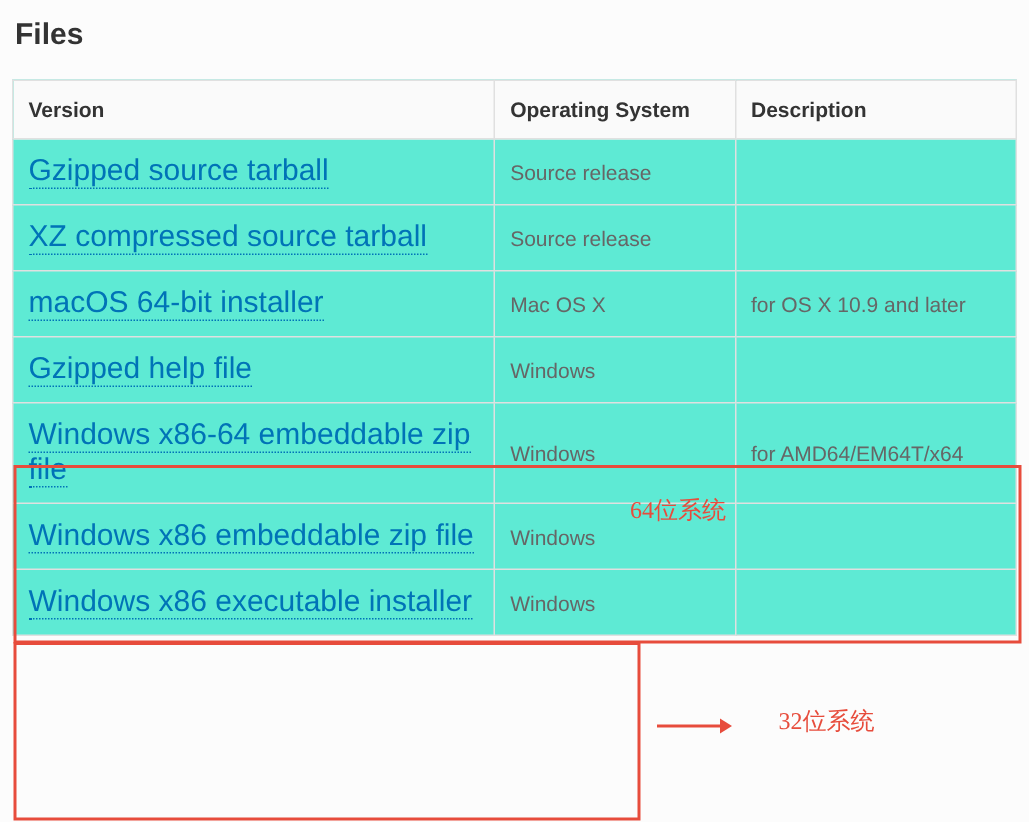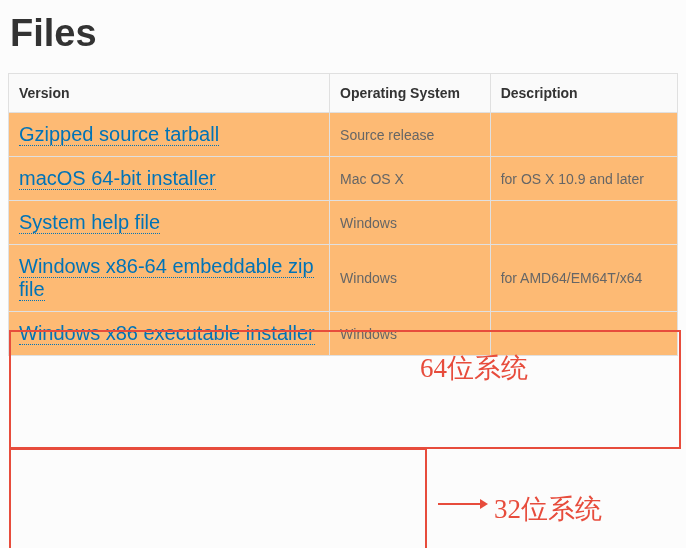--- a/index.html
+++ b/index.html
@@ -14,33 +14,33 @@
       height: 548px;
       overflow: hidden;
       position: relative;
     }
     .container {
       background: #fcfcfc;
       padding: 12px 8px 8px 8px;
       height: 100%;
     }
     h1 {
-      font-size: 38px;
+      font-size: 20px;
       font-weight: 700;
       color: #333;
       margin-bottom: 18px;
       padding-left: 2px;
     }
     .table-wrapper {
       position: relative;
     }
     table {
       width: 100%;
       border-collapse: collapse;
-      background: #fdba74;
+      background: #5eead4;
     }
     th {
       text-align: left;
       font-weight: 600;
       font-size: 14px;
       color: #333;
       padding: 11px 10px;
       border: 1px solid #e0e0e0;
       background: #fafafa;
     }
@@ -75,32 +75,32 @@
     }
     .box-32 {
       top: 375px;
       left: 1px;
       width: 418px;
       height: 119px;
     }
     .annotation-label {
       position: absolute;
       color: #e74c3c;
-      font-size: 27px;
+      font-size: 16px;
       font-family: "SimSun", "宋体", serif;
       z-index: 11;
       pointer-events: none;
     }
     .label-64 {
       top: 277px;
       left: 412px;
     }
     .label-32 {
       top: 418px;
-      left: 486px;
+      left: 511px;
     }
     .arrow {
       position: absolute;
       top: 424px;
       left: 428px;
       width: 52px;
       height: 14px;
       z-index: 11;
       pointer-events: none;
     }
@@ -120,33 +120,43 @@
           <th class="col-desc">Description</th>
         </tr>
       </thead>
       <tbody>
         <tr>
           <td class="link-cell"><a href="#">Gzipped source tarball</a></td>
           <td>Source release</td>
           <td></td>
         </tr>
         <tr>
+          <td class="link-cell"><a href="#">XZ compressed source tarball</a></td>
+          <td>Source release</td>
+          <td></td>
+        </tr>
+        <tr>
           <td class="link-cell"><a href="#">macOS 64-bit installer</a></td>
           <td>Mac OS X</td>
           <td>for OS X 10.9 and later</td>
         </tr>
         <tr>
-          <td class="link-cell"><a href="#">System help file</a></td>
+          <td class="link-cell"><a href="#">Gzipped help file</a></td>
           <td>Windows</td>
           <td></td>
         </tr>
         <tr>
           <td class="link-cell"><a href="#">Windows x86-64 embeddable zip file</a></td>
           <td>Windows</td>
           <td>for AMD64/EM64T/x64</td>
+        </tr>
+        <tr>
+          <td class="link-cell"><a href="#">Windows x86 embeddable zip file</a></td>
+          <td>Windows</td>
+          <td></td>
         </tr>
         <tr>
           <td class="link-cell"><a href="#">Windows x86 executable installer</a></td>
           <td>Windows</td>
           <td></td>
         </tr>
       </tbody>
     </table>
 
     <div class="annotation-box box-64"></div>

